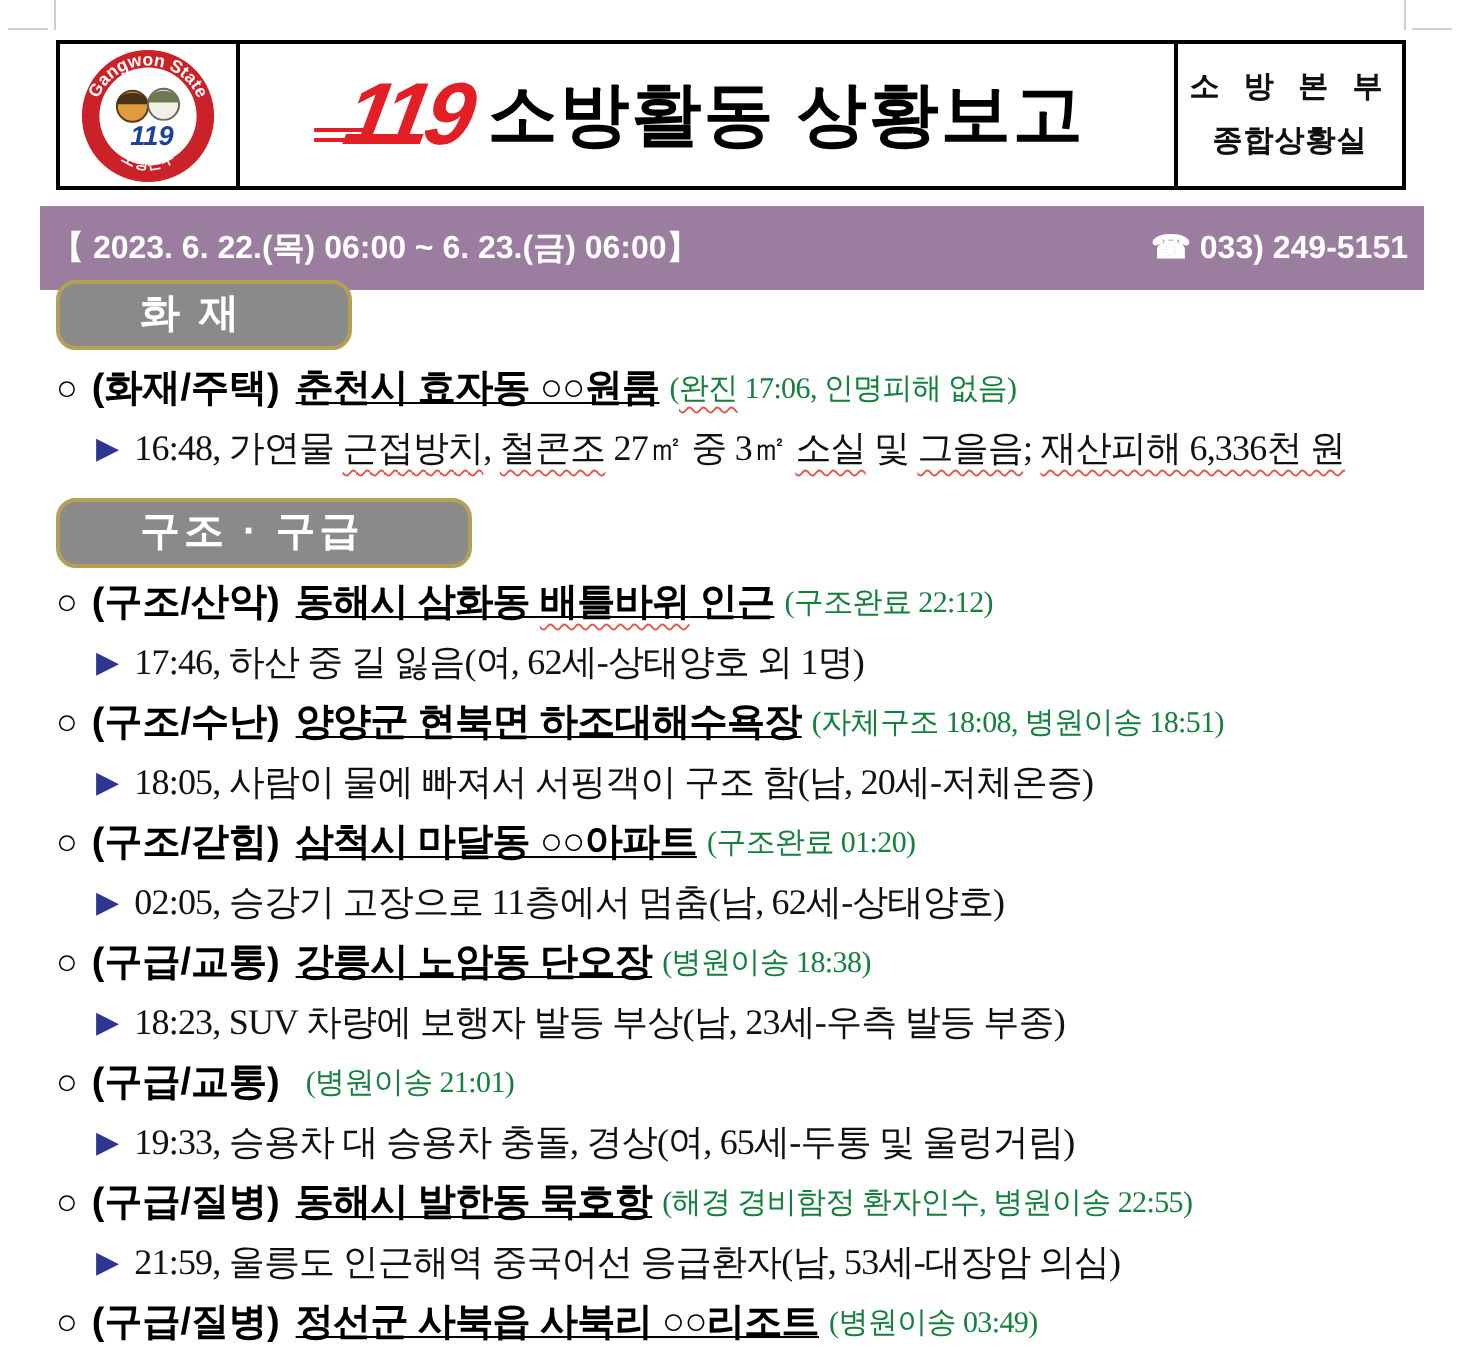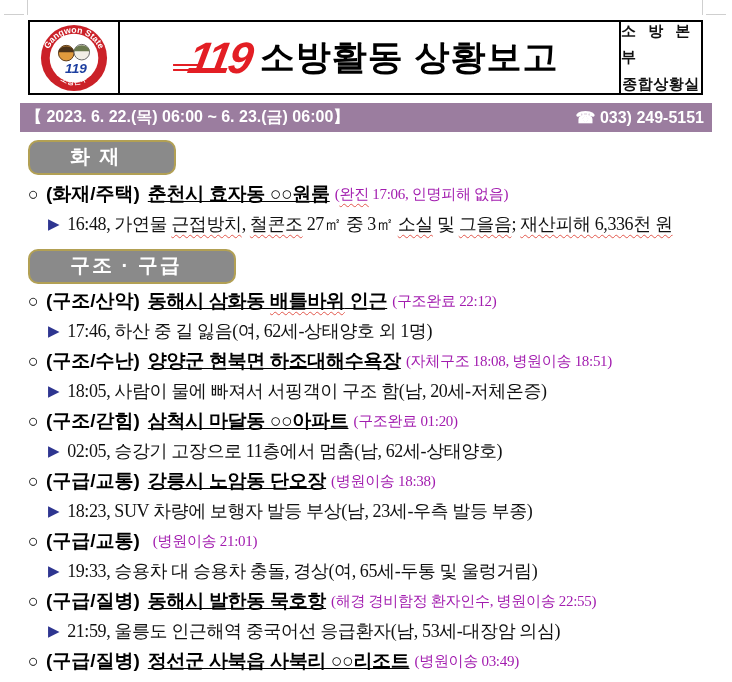--- a/index.html
+++ b/index.html
@@ -19,52 +19,52 @@
   .mark.tl-v{left:27px;top:0;width:1px;height:15px;}
   .mark.tl-h{left:4px;top:14px;width:20px;height:1px;}
   .mark.tr-v{left:702px;top:0;width:1px;height:15px;}
   .mark.tr-h{left:706px;top:14px;width:20px;height:1px;}
 
   
   .header-table{position:absolute;left:28px;top:20px;width:675px;height:75px;
     border:2.5px solid #000;display:flex;align-items:stretch;background:#fff;}
   .logo-cell{width:90px;border-right:2px solid #000;display:flex;align-items:center;justify-content:center;}
   .title-cell{flex:1;display:flex;align-items:center;justify-content:center;gap:10px;}
-  .office-cell{width:82px;border-left:2px solid #000;display:flex;flex-direction:column;
+  .office-cell{width:114px;border-left:2px solid #000;display:flex;flex-direction:column;
     align-items:center;justify-content:center;font-size:15px;font-weight:600;color:#111;line-height:1.75;}
   .office-cell .l1{letter-spacing:4px;}
   .office-cell .l2{letter-spacing:0.5px;}
 
   .logo119{display:inline-block;color:var(--logo-red);font-style:italic;font-weight:900;
     font-size:44px;line-height:1;transform:skewX(-10deg);letter-spacing:-3px;position:relative;padding-left:8px;}
   .logo119::before{content:"";position:absolute;left:-6px;bottom:6px;width:26px;height:10px;
     background:repeating-linear-gradient(to bottom,var(--logo-red) 0 2px,transparent 2px 5px);
     transform:skewX(10deg);}
   .page-title{font-size:35px;font-weight:800;color:#000;letter-spacing:1px;white-space:nowrap;}
 
   
-  .period-bar{position:absolute;left:20px;top:103px;width:692px;height:29px;
+  .period-bar{position:absolute;left:20px;top:103px;width:692px;height:42px;
     background:var(--accent-purple);color:#fff;display:flex;align-items:center;
     justify-content:space-between;padding:0 8px 0 6px;font-weight:700;font-size:16px;white-space:nowrap;gap:40px;}
   .period-bar .phone{font-weight:700;}
 
   
   .content{position:absolute;left:28px;top:136px;width:692px;}
   .badge{display:inline-block;background:var(--badge-gray);border:2px solid var(--badge-border);
     border-radius:10px;color:#fff;font-weight:700;font-size:20px;letter-spacing:2px;
     padding:1px 52px 3px 40px;margin:4px 0 4px 0;white-space:nowrap;}
   .badge.later{margin-top:10px;margin-bottom:2px;}
 
   .line{height:30px;display:flex;align-items:center;white-space:nowrap;overflow:visible;}
   .head-line{font-weight:700;font-size:19px;color:#000;}
   .head-line .bullet{font-size:18px;font-weight:700;margin-right:7px;}
   .head-line .cat{margin-right:8px;}
   .head-line .title{letter-spacing:-0.3px;text-decoration:underline;}
   .head-line .note{font-family:"Liberation Serif",serif;font-weight:400;font-size:15px;
-    color:#a21caf;margin-left:5px;letter-spacing:-0.3px;}
+    color:#15803d;margin-left:5px;letter-spacing:-0.3px;}
   .detail-line{padding-left:20px;font-family:"Liberation Serif",serif;font-size:18px;color:#111;letter-spacing:-0.4px;}
   .detail-line .tri{color:var(--bullet-navy);font-size:15px;margin-right:8px;font-family:"Liberation Sans",sans-serif;}
 
   .sc{text-decoration:underline;text-decoration-style:wavy;
     text-decoration-color:var(--misspell-red);text-decoration-thickness:1px;text-underline-offset:4px;}
 
   .emblem-svg{display:block;}
 </style>
 </head>
 <body>

